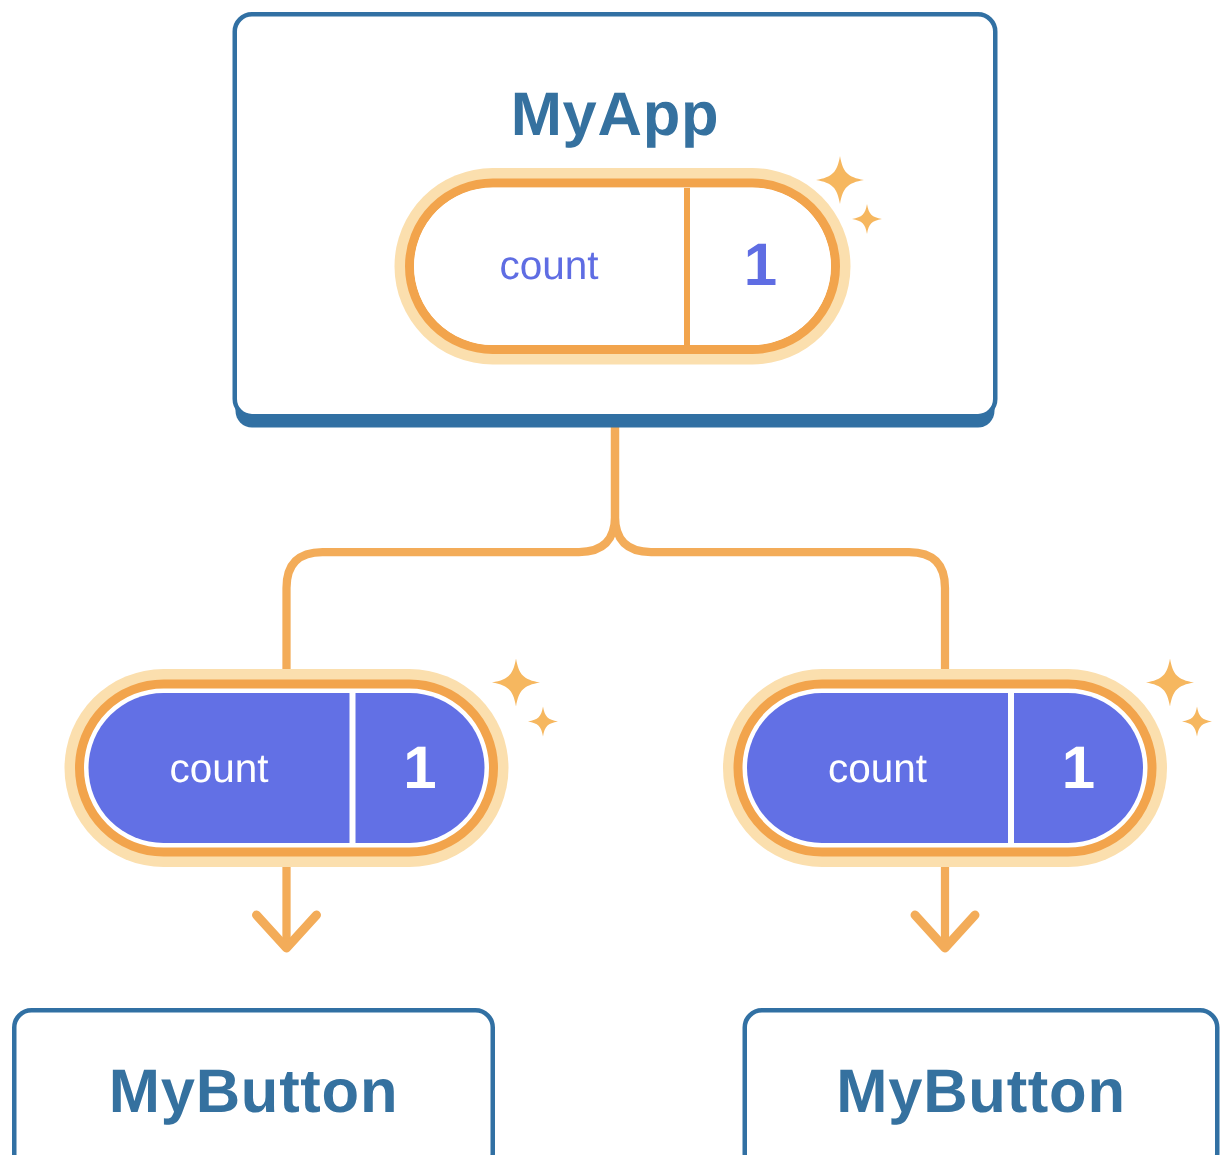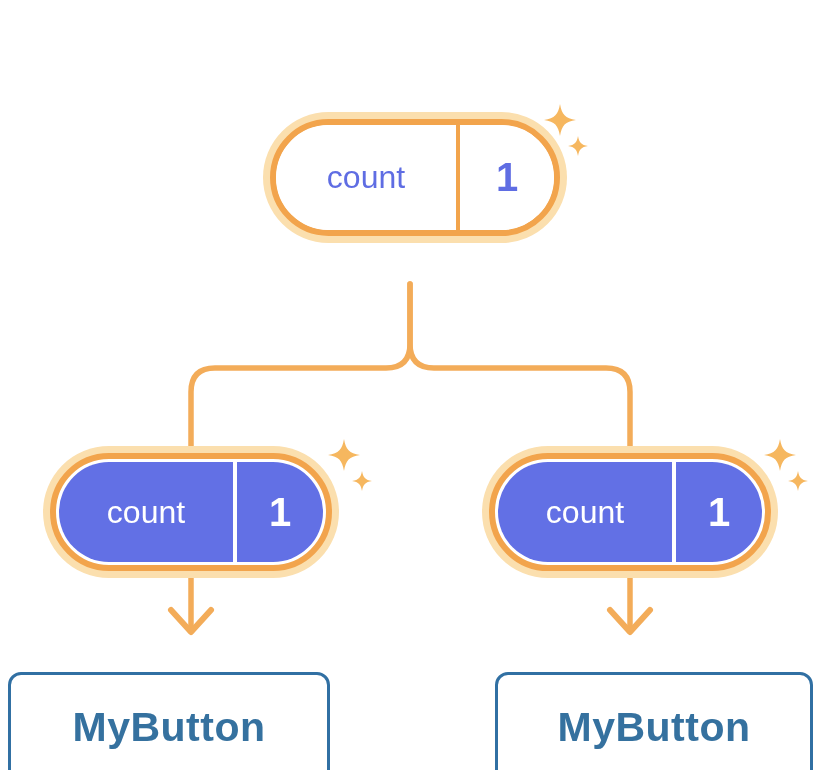--- a/index.html
+++ b/index.html
@@ -46,21 +46,21 @@
     border-radius:999px;padding:7px;
   }
   .pill-ring{
     box-sizing:border-box;height:100%;
     border:6px solid var(--orange-ring,#F2A44C);
     border-radius:999px;background:#fff;
     display:flex;overflow:hidden;
   }
   .pill-body{flex:1;display:flex;border-radius:999px;overflow:hidden;}
   .pill-label{flex:1;display:flex;align-items:center;justify-content:center;
-              font-size:32px;white-space:nowrap;}
+              font-size:27px;white-space:nowrap;}
   .pill-divider{width:4px;flex:0 0 auto;}
   .pill-value{display:flex;align-items:center;justify-content:center;
               font-size:40px;font-weight:700;}
   
   .state-pill .pill-body{background:#fff;}
   .state-pill .pill-label{color:var(--purple-text,#5F6DE3);}
   .state-pill .pill-value{color:var(--purple-text,#5F6DE3);width:94px;}
   .state-pill .pill-divider{background:var(--orange-ring,#F2A44C);}
   
   .prop-pill .pill-ring{padding:3px;}
@@ -89,20 +89,23 @@
 
   <svg class="connectors" width="820" height="770" viewBox="0 0 820 770">
     <path class="connector" d="M410 284 L410 344 Q410 368 386 368 L215 368 Q191 368 191 392 L191 452"></path>
     <path class="connector" d="M410 284 L410 344 Q410 368 434 368 L606 368 Q630 368 630 392 L630 452"></path>
     <path class="connector" d="M191 575 L191 626"></path>
     <path class="arrowhead" d="M171 610 L191 632 L211 610"></path>
     <path class="connector" d="M630 575 L630 626"></path>
     <path class="arrowhead" d="M610 610 L630 632 L650 610"></path>
   </svg>
 
+  <div class="card root-card" id="root-card">
+    <div class="card-title">MyApp</div>
+  </div>
 
   <div class="pill state-pill" id="root-pill">
     <div class="pill-ring">
       <div class="pill-body">
         <div class="pill-label">count</div>
         <div class="pill-divider"></div>
         <div class="pill-value">1</div>
       </div>
     </div>
   </div>

